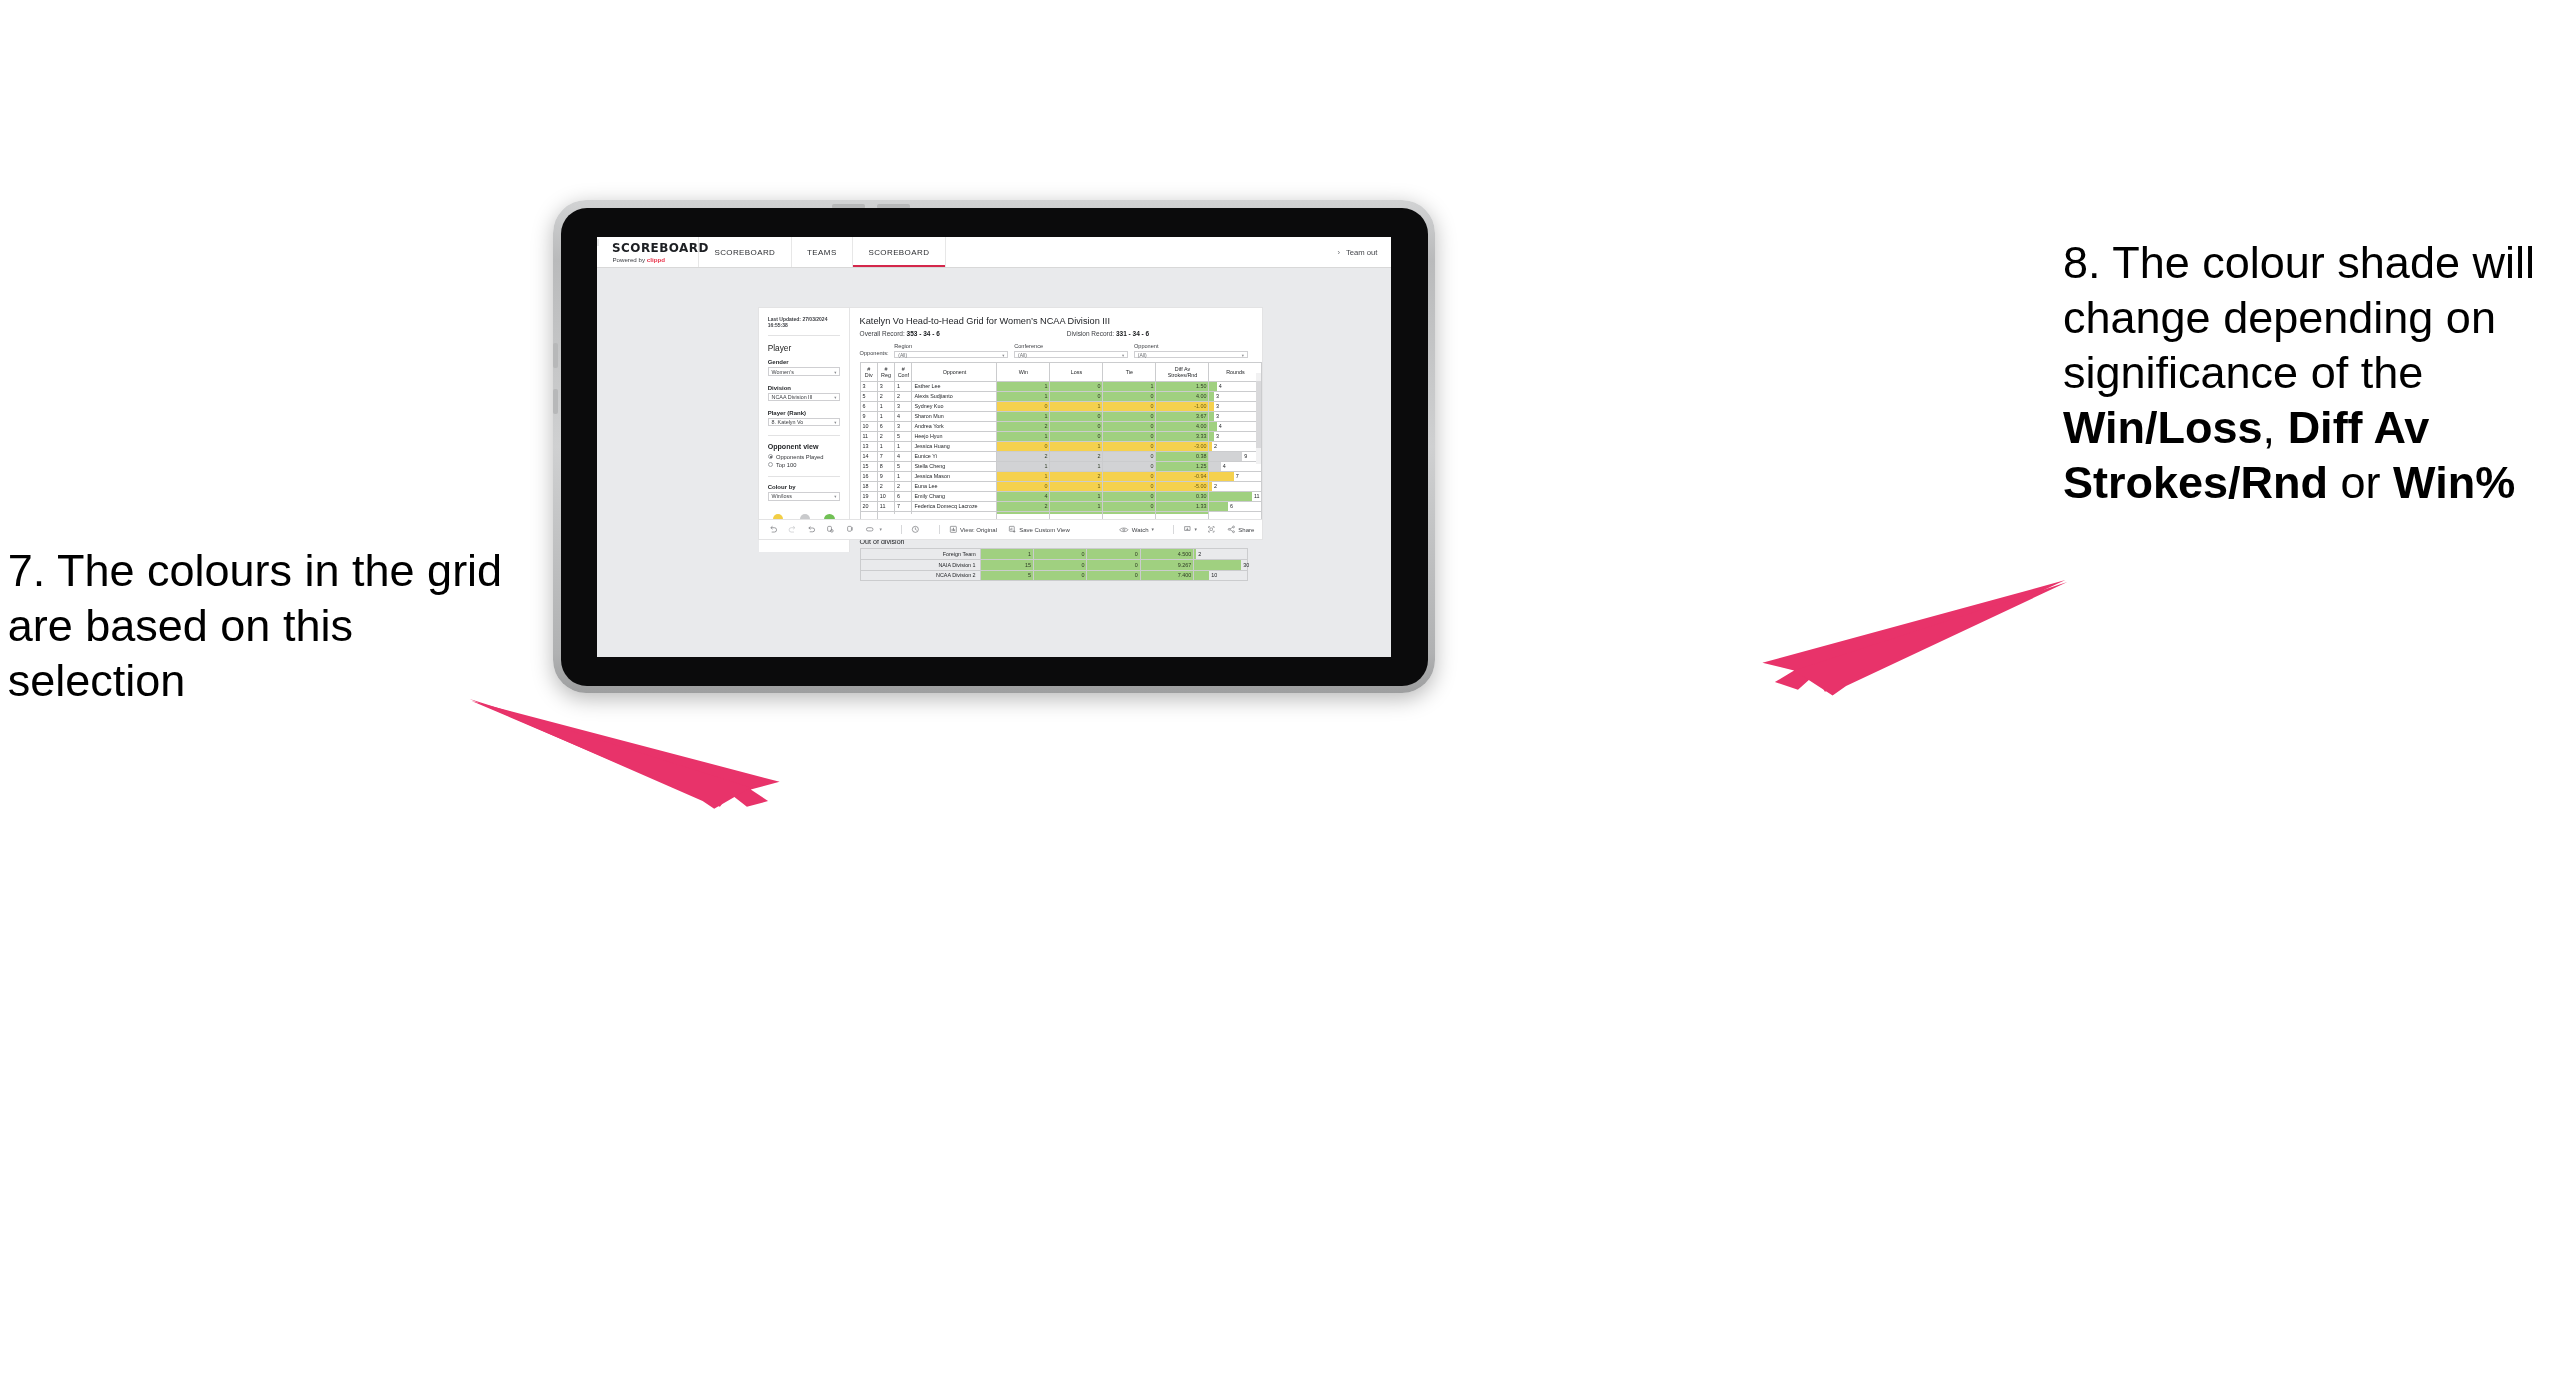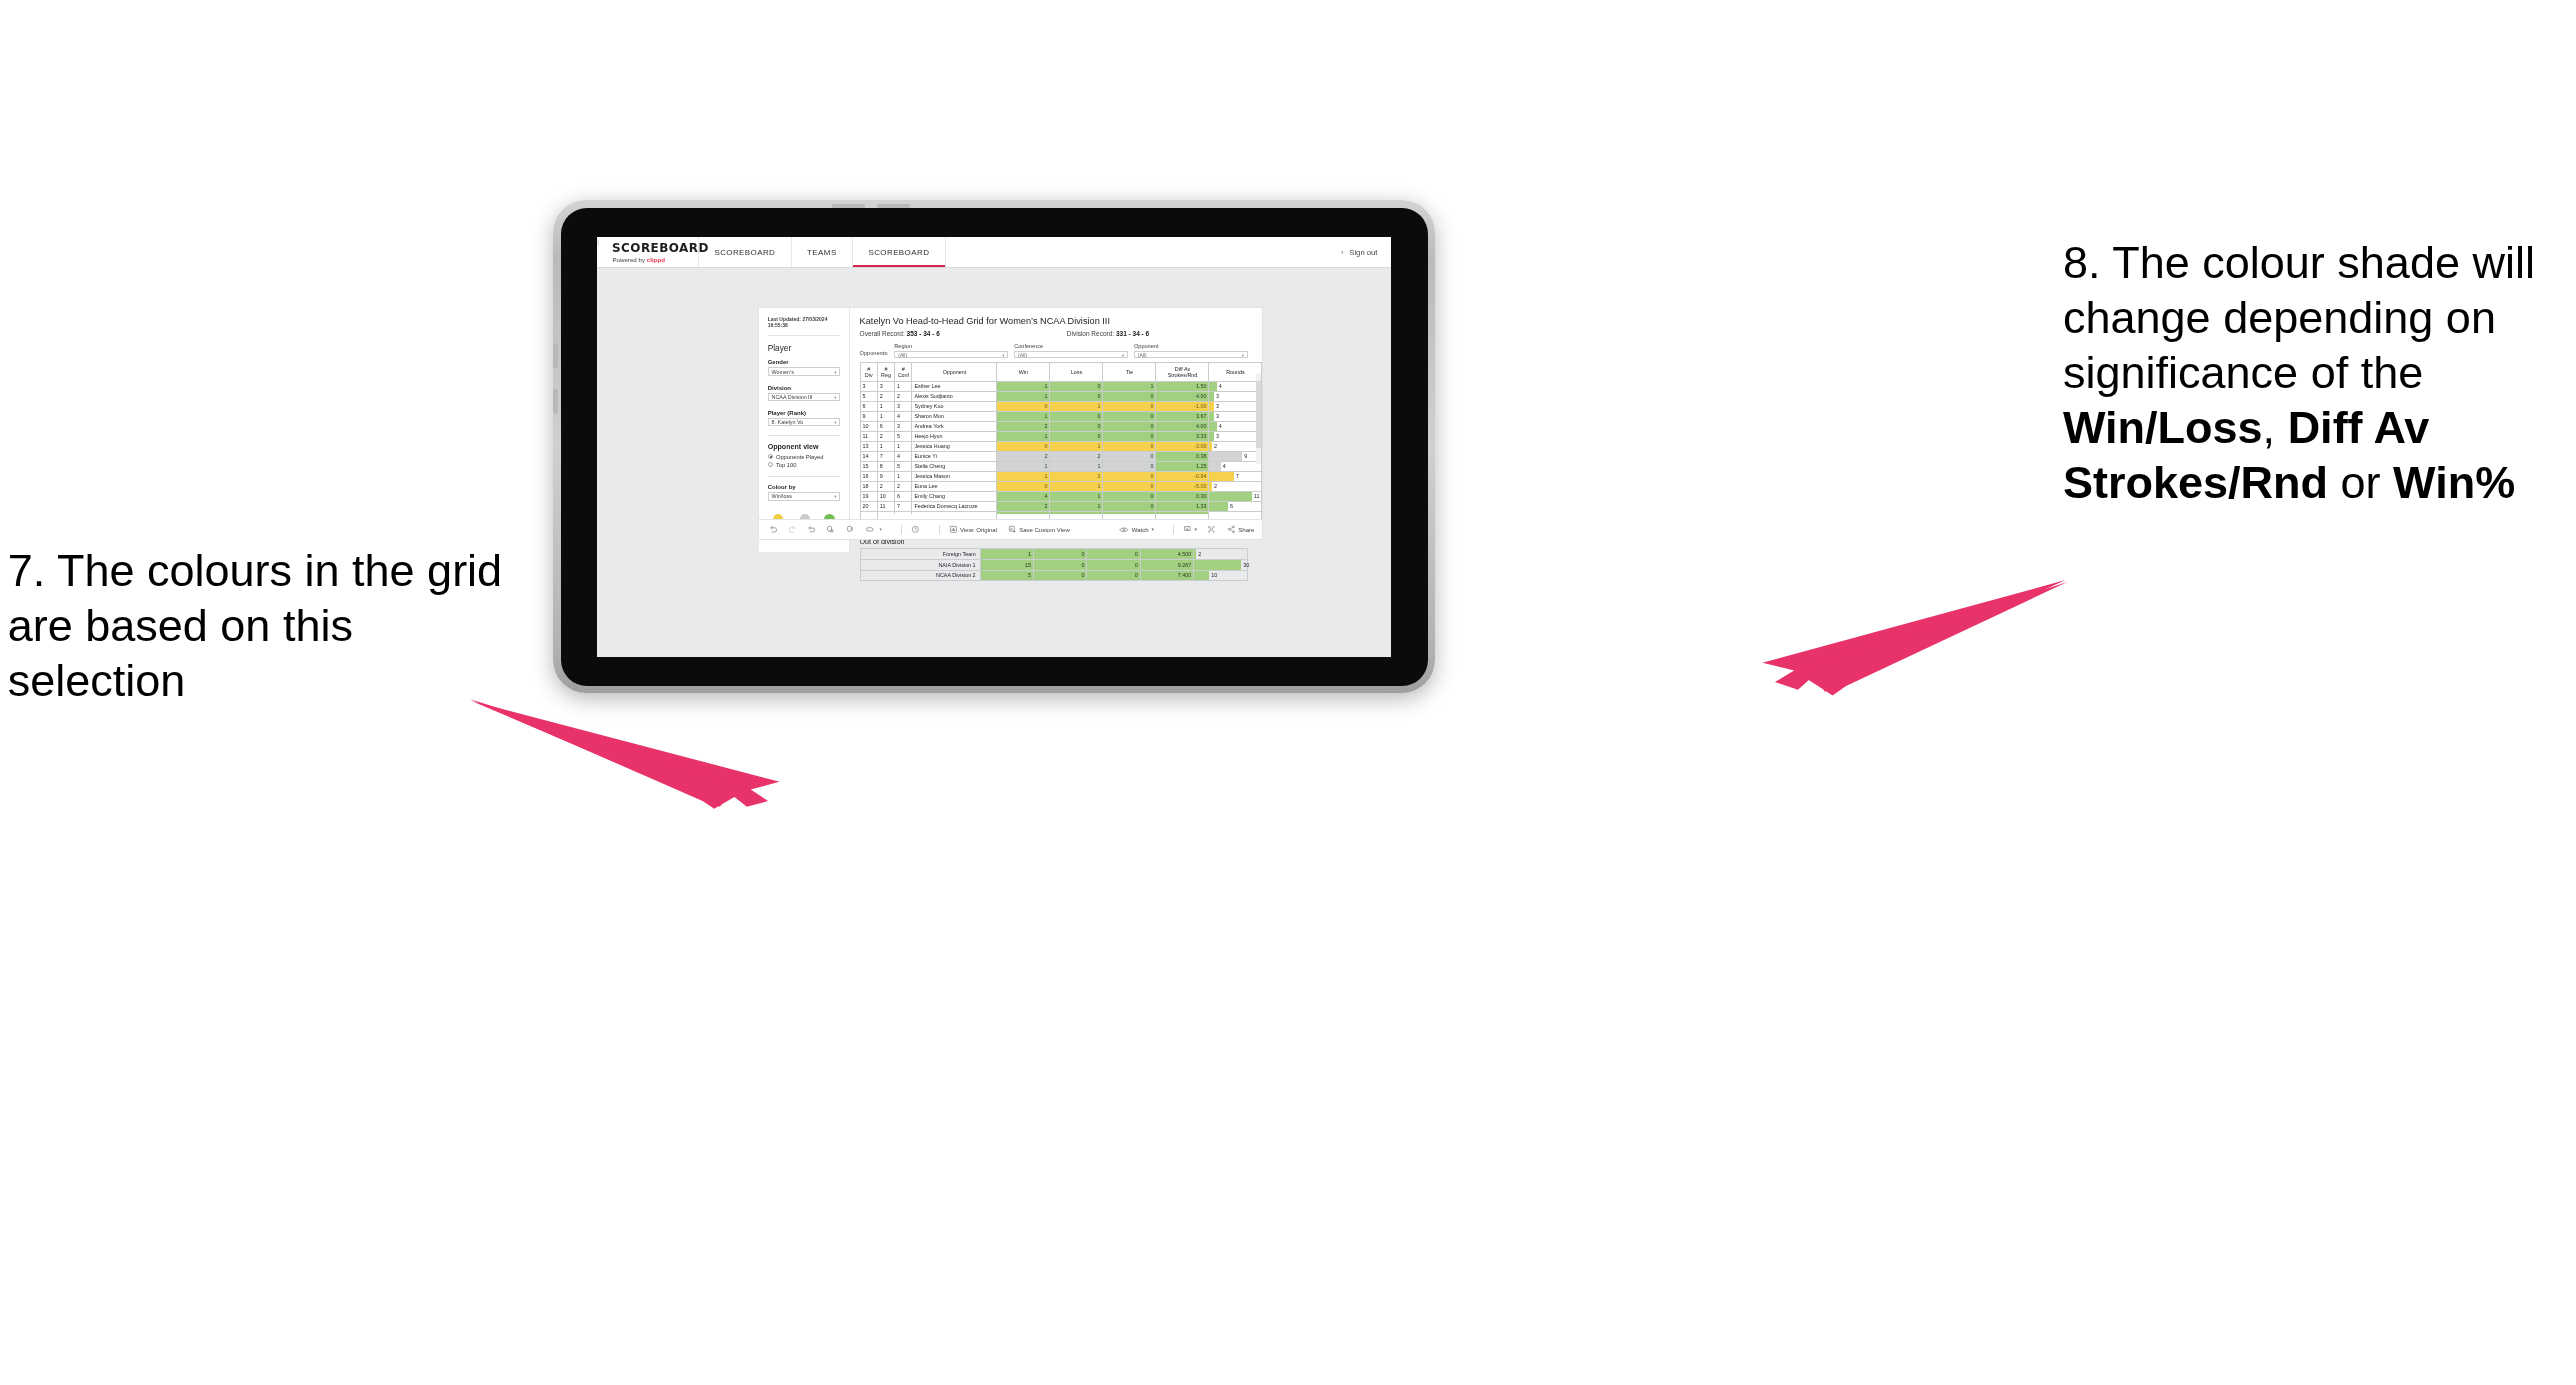--- a/index.html
+++ b/index.html
@@ -184,21 +184,21 @@
           <div class="navtab">
               <span>TEAMS</span>
             </div>
           <div class="navtab active">
               <span>SCOREBOARD</span>
             </div>
         </div>
         <div class="navright">
           <span class="chev">›</span>
           <span class="bar">|</span>
-          <span>Sign out</span>
+          <span>Team out</span>
         </div>
       </div>
 
 
       <div class="canvas" style="height:370px;">
 
         <div class="viz-wrap" style="left:162px;top:21px;width:503px;height:212px;">
 
           <div class="filters" style="height:244px;">
             <div class="upd">

